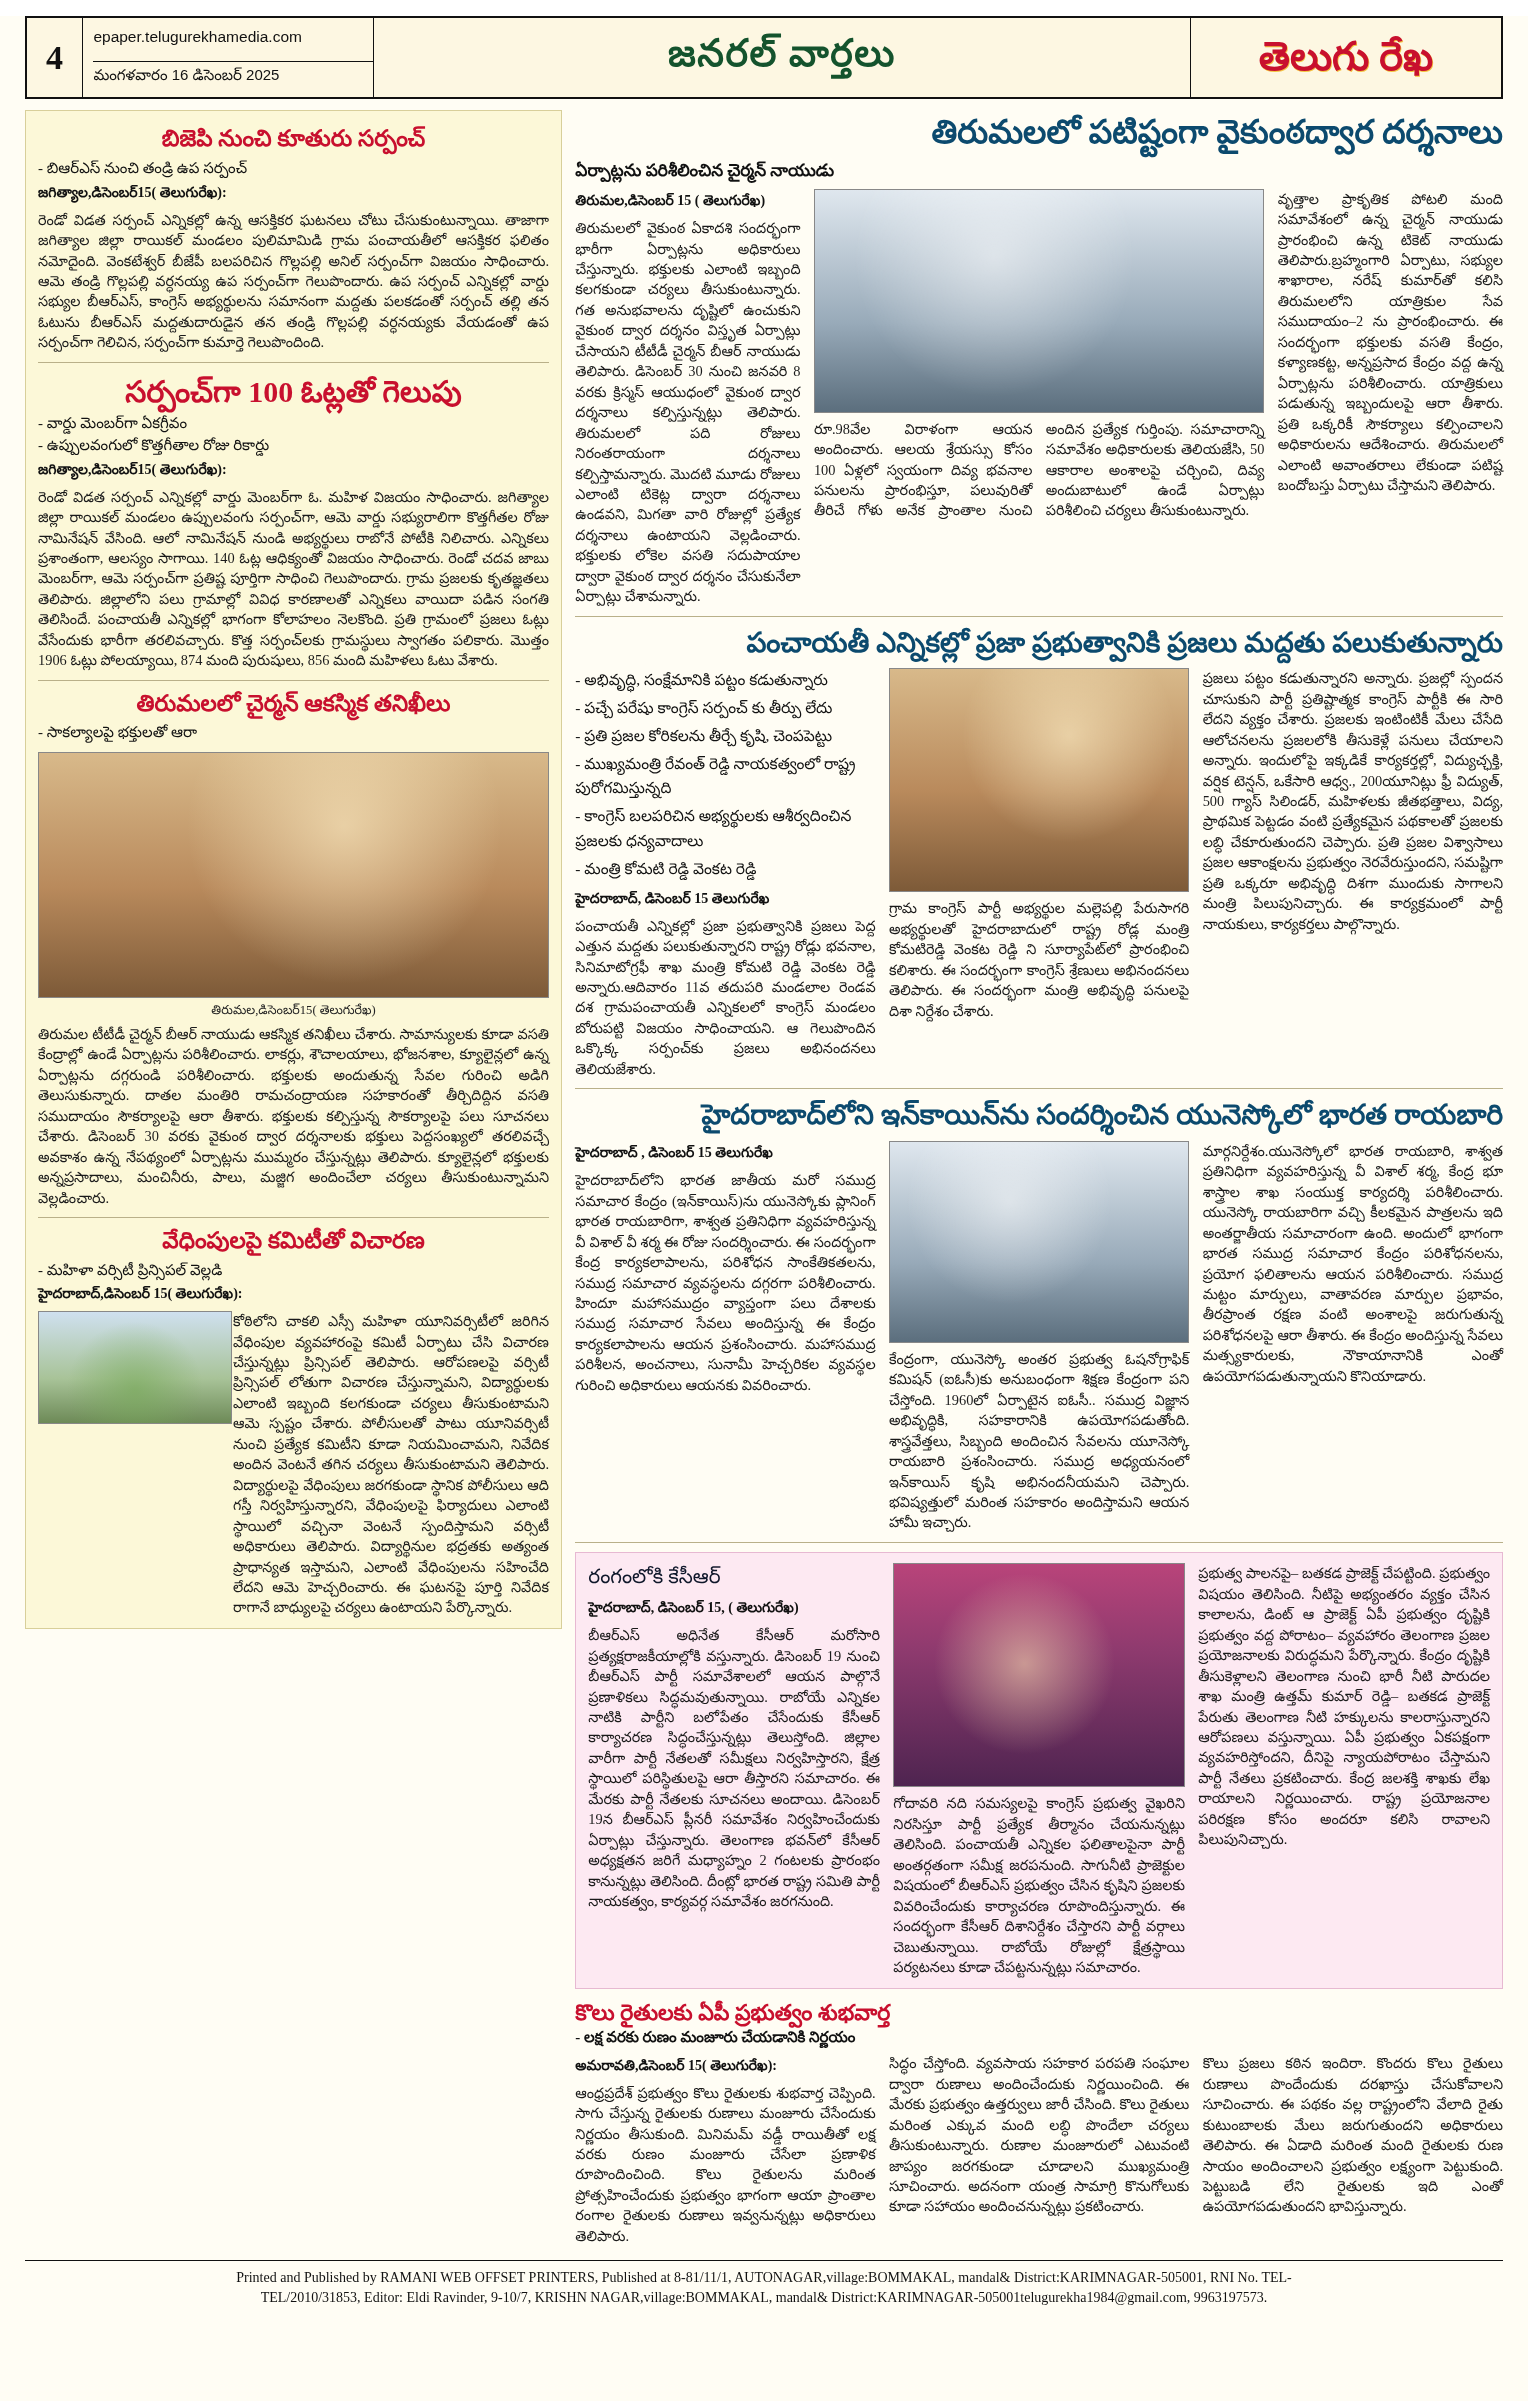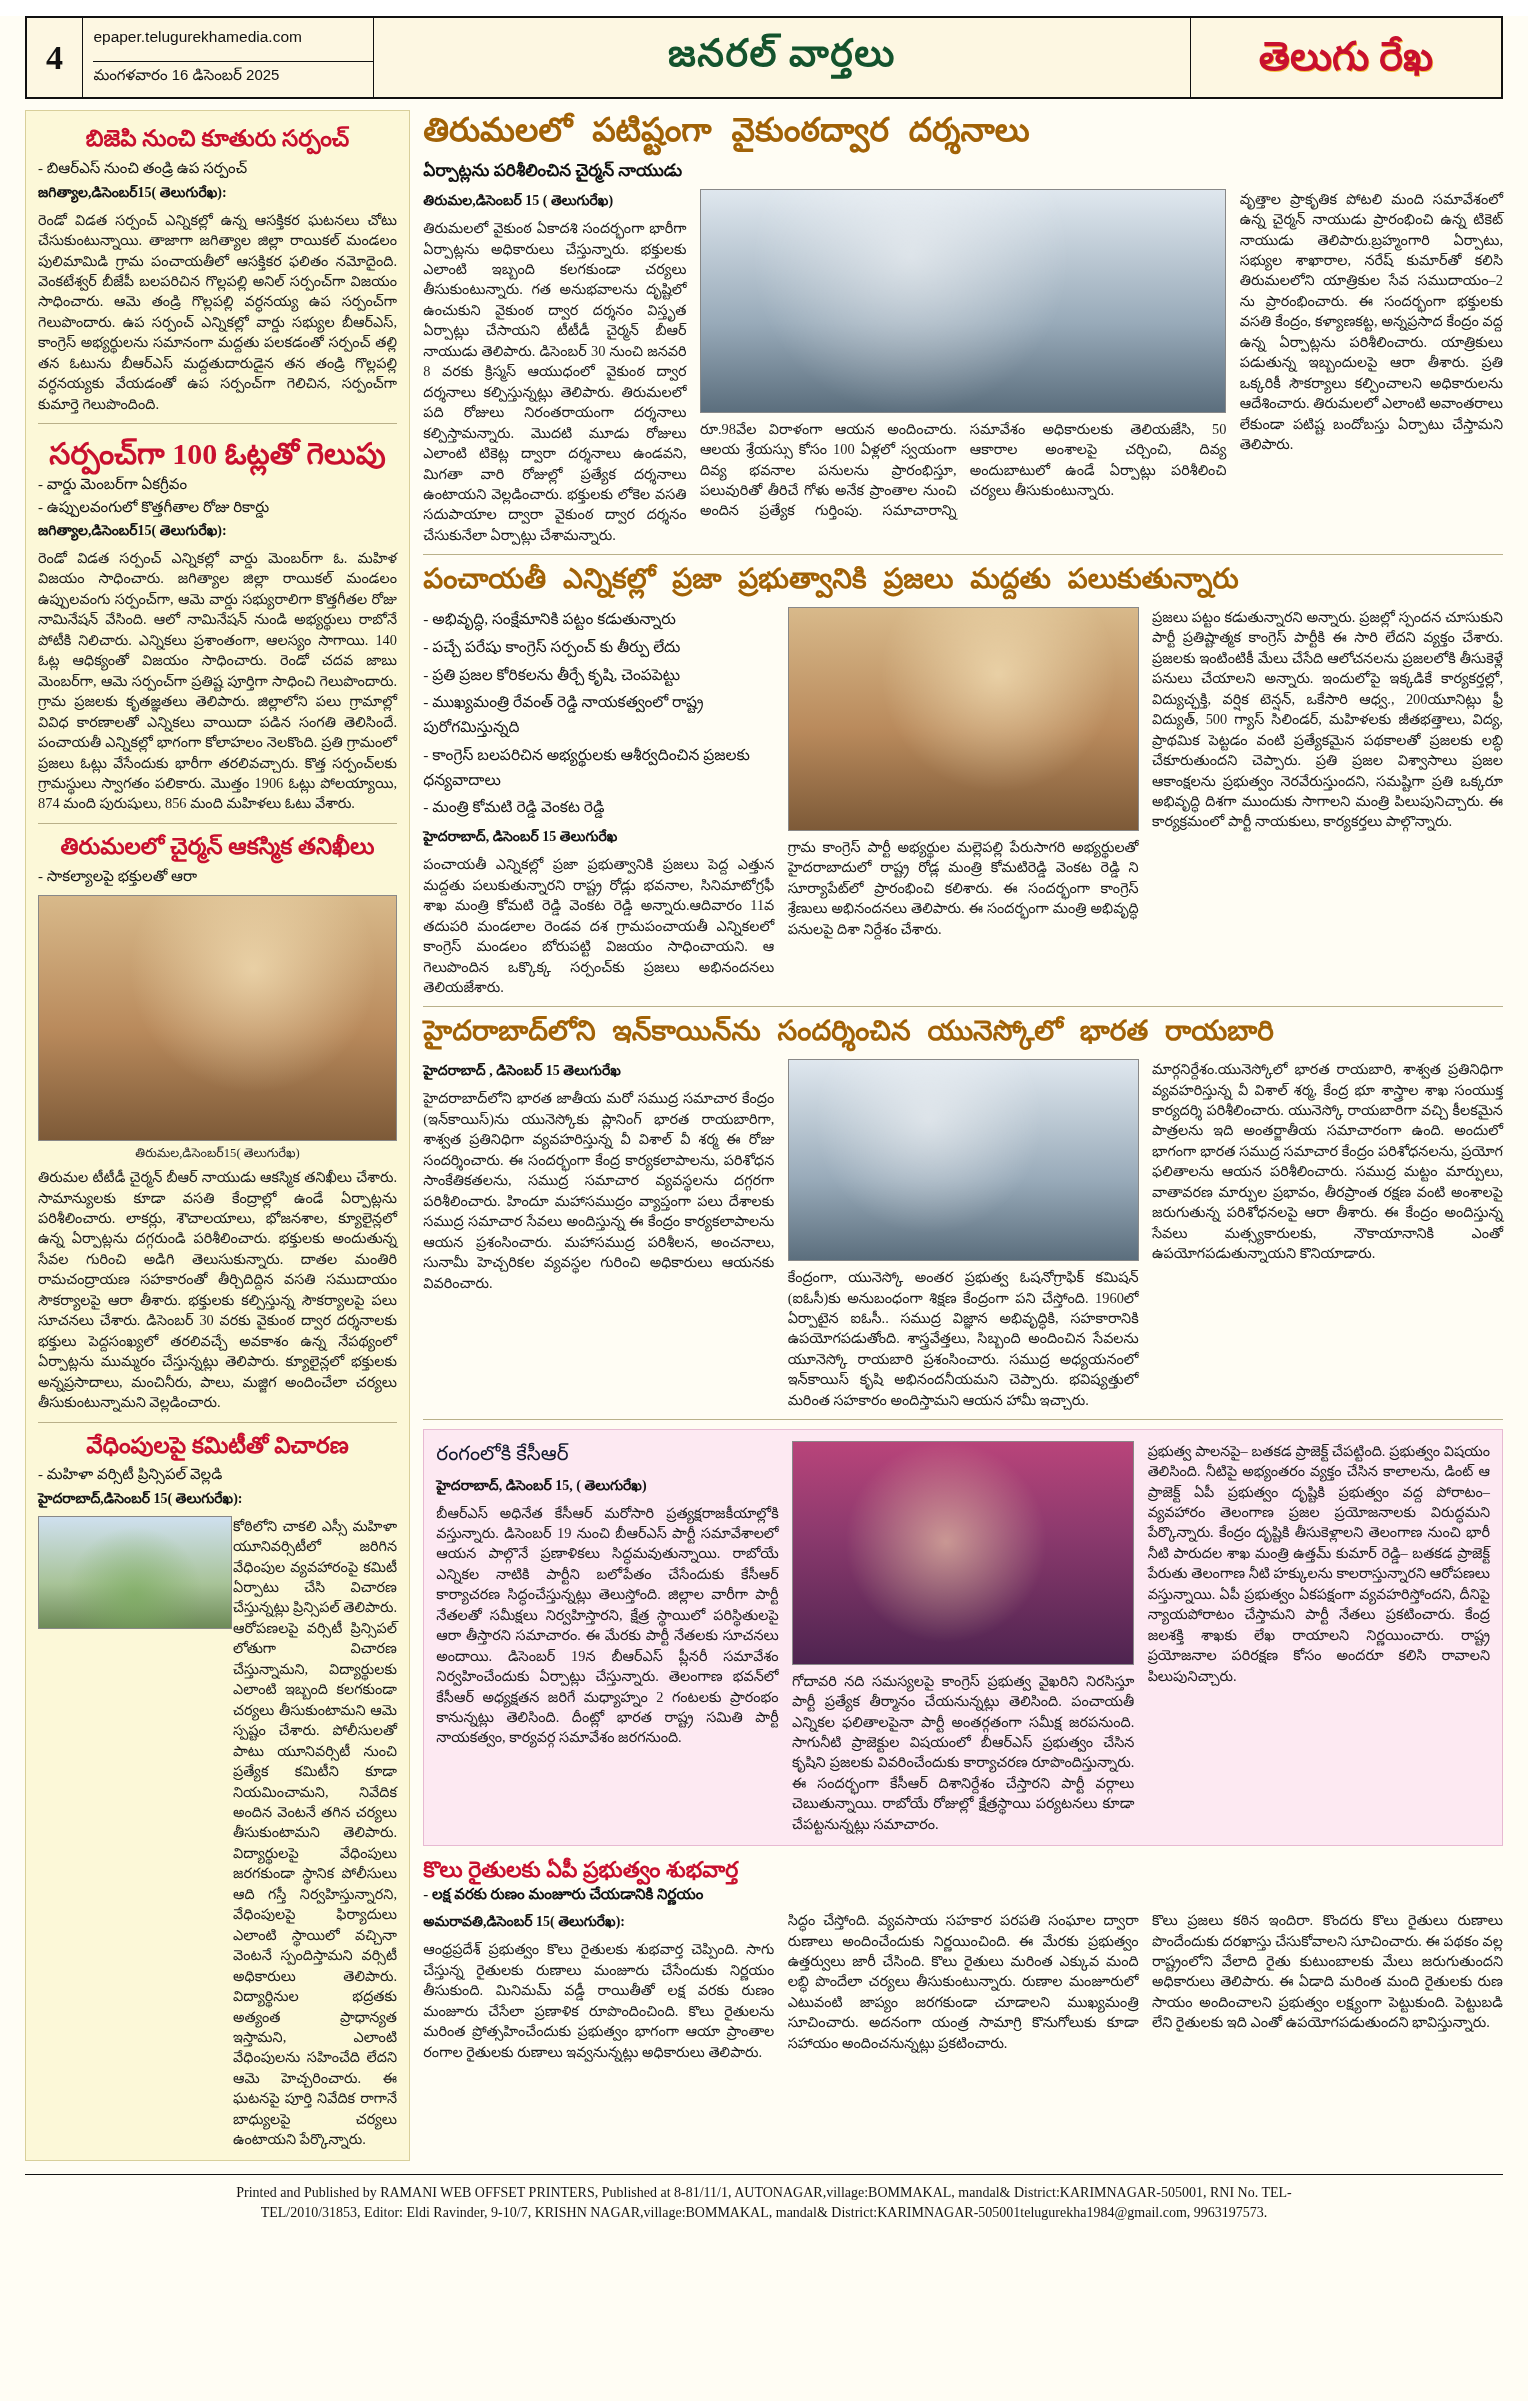--- a/index.html
+++ b/index.html
@@ -91,21 +91,21 @@
   }
 
   
   .content{
     display:flex;
     gap:0px;
     margin:10.4px 25px 0 25px;
     align-items:flex-start;
   }
   .col-left{
-    width:385px;
+    width:537px;
     box-sizing:border-box;
     background:#fcf8d8;
     border:1.5px solid #d8cf9a;
     padding:10.4px 12px;
   }
   .col-right{
     flex:1;
     padding-left:13.3px;
     box-sizing:border-box;
   }
@@ -145,25 +145,24 @@
     font-size:15px;
     color:#111;
     text-align:left;
     margin:2.2px 0;
   }
 
   
   .banner{
     font-size:33px;
     font-weight:bold;
-    color:#a16207;
-    text-align:left;
+    color:#0c4a6e;
+    text-align:right;
     margin:3px 0 9px 0;
     line-height:1.2;
-    font-family:Liberation Mono, monospace;
   }
   .banner-sm{
     font-size:28px;
   }
 
   .three{
     display:flex;
     gap:13.3px;
   }
   .three > div{ flex:1; }

